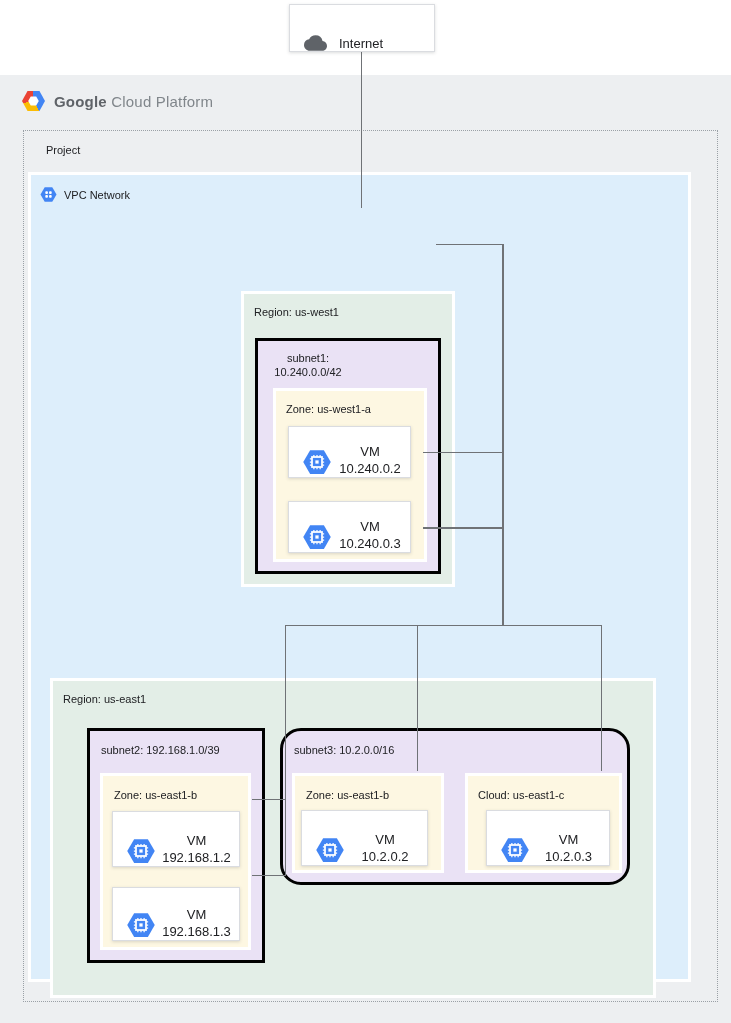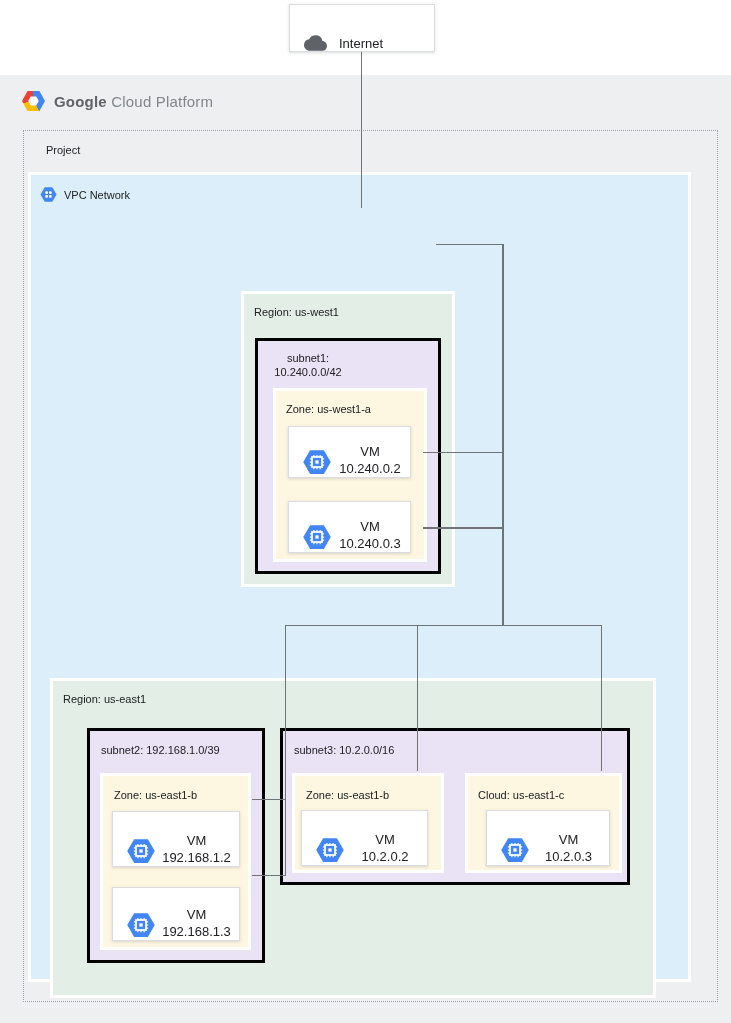--- a/index.html
+++ b/index.html
@@ -133,21 +133,21 @@
                 <path d="M9.5 6.3v1.5 M12 6.3v1.5 M14.5 6.3v1.5 M9.5 16.2v1.5 M12 16.2v1.5 M14.5 16.2v1.5 M6.3 9.5h1.5 M6.3 12h1.5 M6.3 14.5h1.5 M16.2 9.5h1.5 M16.2 12h1.5 M16.2 14.5h1.5" stroke="#fff" stroke-width="1"></path>
               </svg>
               <div class="vm-text">
                 <div>VM</div>
                 <div>192.168.1.3</div>
               </div>
             </div>
           </div>
         </div>
 
-        <div class="abs subnet" style="left:227px;top:47px;width:350px;height:157px;">
+        <div class="abs subnet" style="left:227px;top:47px;width:350px;height:157px;border-radius:21px;">
           <div class="lbl" style="position:absolute;left:11px;top:12px;">subnet3: 10.2.0.0/16</div>
 
           <div class="abs zone" style="left:9px;top:42px;width:152px;height:100px;">
             <div class="lbl" style="position:absolute;left:11px;top:12px;">Zone: us-east1-b</div>
             <div class="white-box vm" style="left:6px;top:34px;width:127px;height:56px;">
               <svg class="hexvm" viewBox="0 0 24 24">
                 <polygon points="1,12 6.5,2.5 17.5,2.5 23,12 17.5,21.5 6.5,21.5" fill="var(--icon-blue)"></polygon>
                 <rect x="8" y="8" width="8" height="8" fill="none" stroke="#fff" stroke-width="1.4"></rect>
                 <rect x="10.7" y="10.7" width="2.6" height="2.6" fill="#fff"></rect>
                 <path d="M9.5 6.3v1.5 M12 6.3v1.5 M14.5 6.3v1.5 M9.5 16.2v1.5 M12 16.2v1.5 M14.5 16.2v1.5 M6.3 9.5h1.5 M6.3 12h1.5 M6.3 14.5h1.5 M16.2 9.5h1.5 M16.2 12h1.5 M16.2 14.5h1.5" stroke="#fff" stroke-width="1"></path>

